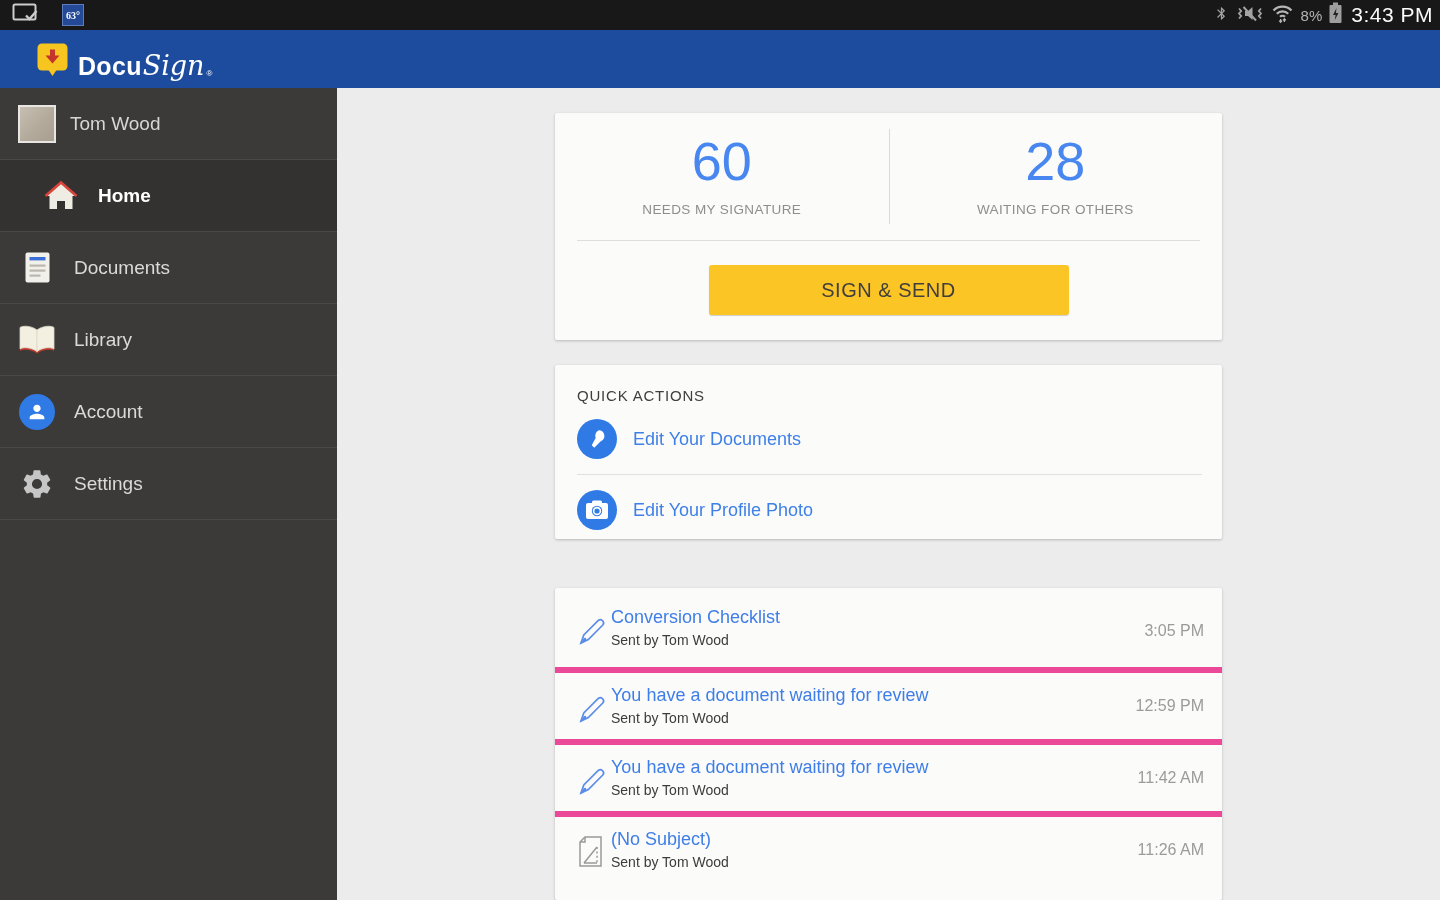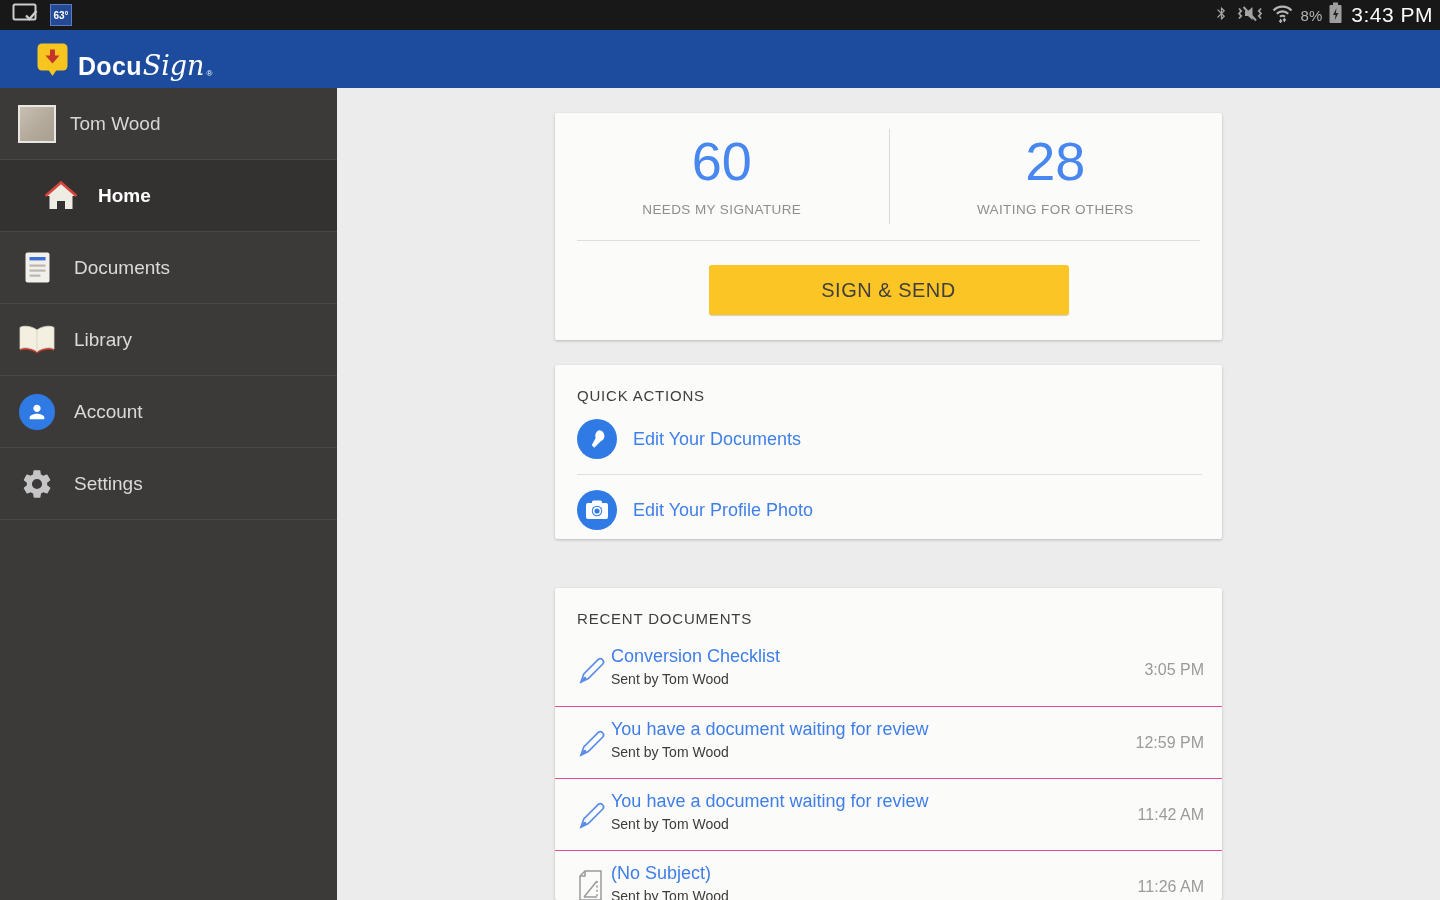--- a/index.html
+++ b/index.html
@@ -2,21 +2,21 @@
 <html><head>
 <meta charset="utf-8">
 <style>
   * { margin:0; padding:0; box-sizing:border-box; }
   html,body { width:1440px; height:900px; overflow:hidden; background:#ececec;
     font-family:"Liberation Sans","DejaVu Sans",sans-serif; }
 
   
   .statusbar { position:absolute; top:0; left:0; width:1440px; height:30px;
     background:#181818; display:flex; align-items:center; z-index:30; }
-  .sb-left { display:flex; align-items:center; gap:11px; margin-left:12px; }
+  .sb-left { display:flex; align-items:center; gap:23px; margin-left:12px;font-family:Liberation Serif, serif; }
   .weather-badge { width:22px; height:22px; background:#244a97; border:1px solid #5b7cbd;
     display:flex; align-items:center; justify-content:center; color:#fff; font-size:10px; font-weight:bold; }
   .sb-right { margin-left:auto; display:flex; align-items:center; gap:7px; margin-right:7px; }
   .sb-time { color:#fbfbfb; font-size:21px; letter-spacing:0.5px; margin-left:2px; }
   .sb-batt-pct { color:#b4b4b4; font-size:15px; }
 
   
   .appbar { position:absolute; top:30px; left:0; width:1440px; height:58px; background:#1d4c9e; z-index:25; }
   .brand { position:absolute; left:36px; top:12px; display:flex; align-items:flex-end; }
   .wordmark { margin-left:9px; margin-top:3px; color:#fff; display:flex; align-items:baseline; }
@@ -63,21 +63,21 @@
   .qa-row:first-of-type { margin-top:6px; }
   .qa-divider { height:1px; background:#e0e0e0; margin:0 20px 0 22px; }
   .qa-circle { width:40px; height:40px; border-radius:50%; background:#2f7ae5;
     display:flex; align-items:center; justify-content:center; }
   .qa-label { margin-left:16px; font-size:18px; color:#3f80e8; }
 
   
   #card-recent { top:500px; height:312px; overflow:hidden; }
   .doc-rows { margin-top:7px; }
   .doc-row { position:relative; height:72px; cursor:pointer; }
-  .doc-row + .doc-row { border-top:1px solid #ec4899;padding-left:44px; }
+  .doc-row + .doc-row { border-top:6px solid #ec4899;padding-left:44px; }
   .doc-icon { position:absolute; left:21px; top:18px; }
   .doc-text { position:absolute; left:56px; top:10px; }
   .doc-title { font-size:18px; color:#3f7ee8; line-height:24px; }
   .doc-sub { font-size:14px; color:#3c3c3c; margin-top:3px; }
   .doc-time { position:absolute; right:18px; top:50%; transform:translateY(-50%);
     font-size:16px; color:#9b9b9b; }
 </style>
 </head>
 <body>
 
@@ -248,21 +248,20 @@
           <rect x="1" y="3" width="22" height="16" rx="2" fill="#ffffff"></rect>
           <circle cx="12" cy="11" r="5.2" fill="#2f7ae5"></circle>
           <circle cx="12" cy="11" r="3.4" fill="none" stroke="#ffffff" stroke-width="1.6"></circle>
         </svg>
       </span>
       <span class="qa-label">Edit Your Profile Photo</span>
     </div>
   </div>
 
   <div class="card" id="card-recent">
-    <div class="card-title">RECENT DOCUMENTS</div>
     <div class="doc-rows">
 
       <div class="doc-row">
         <span class="doc-icon">
           <svg width="32" height="34" viewBox="0 0 32 34">
             <g fill="none" stroke="#5b8ce8" stroke-width="1.7">
               <path d="M5 30 l2.8-8 14.5-14.5 a3.2 3.2 0 0 1 4.5 4.5 L12.3 26.5 Z"></path>
               <path d="M5 30 l4.8-4.8"></path>
             </g>
             <circle cx="8.6" cy="26.4" r="1.5" fill="#5b8ce8"></circle>

